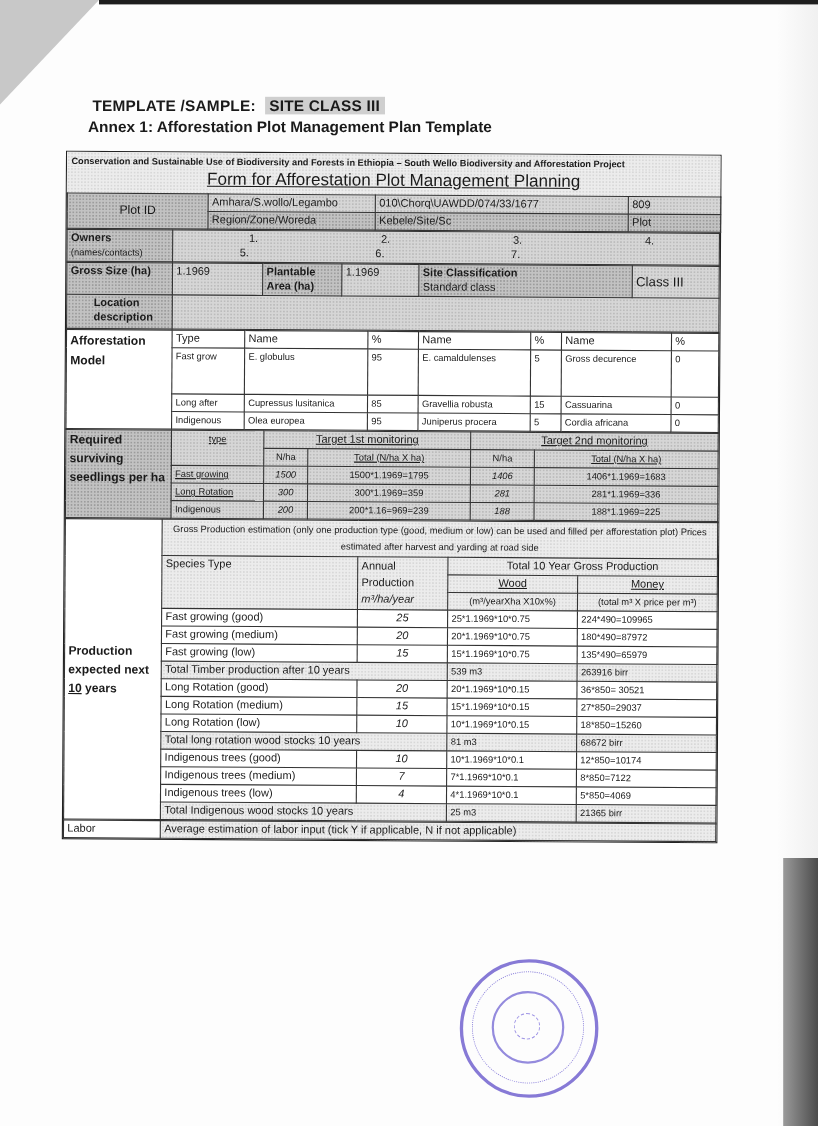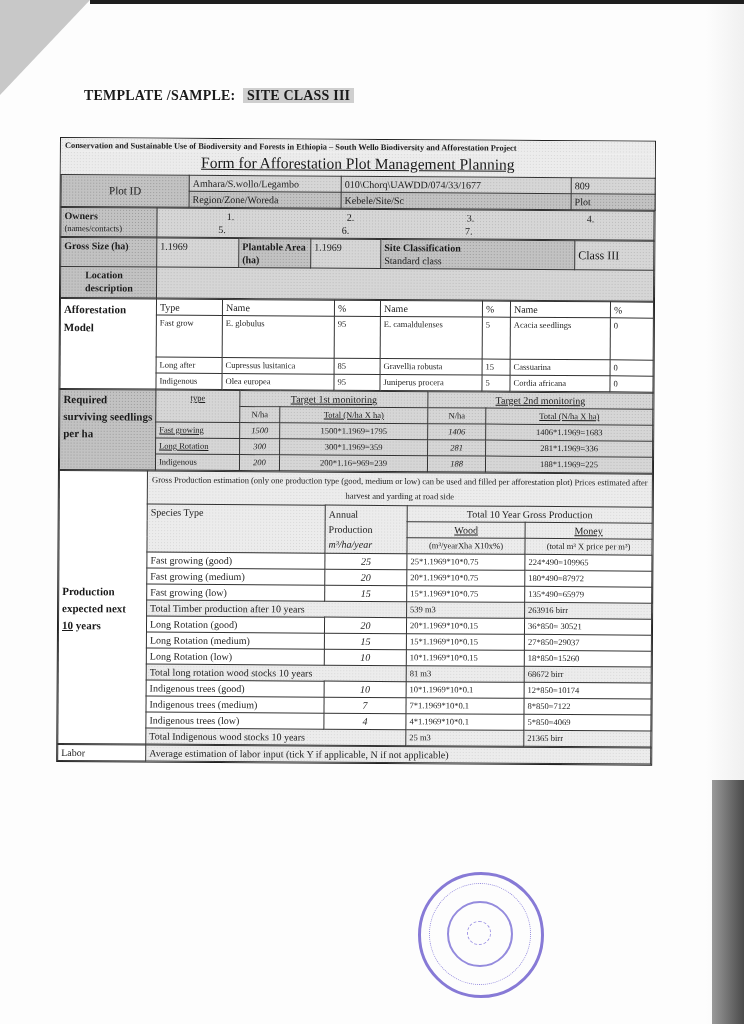--- a/index.html
+++ b/index.html
@@ -1,21 +1,21 @@
 <!DOCTYPE html>
 <html><head>
 <meta charset="utf-8">
 <style>
   html, body { margin:0; padding:0; }
   body { width:744px; height:1024px; background:#fdfdfd; position:relative; overflow:hidden; font-family:"Liberation Sans", sans-serif; color:#1a1a1a; }
   .corner-shadow { position:absolute; left:0; top:0; width:0; height:0; border-top:95px solid #c8c8c8; border-right:90px solid transparent; }
   .right-shadow { position:absolute; left:712px; top:780px; width:32px; height:244px; background:linear-gradient(90deg,#9a9a9a,#4a4a4a); }
   .right-shadow2 { position:absolute; left:706px; top:0; width:38px; height:1024px; background:linear-gradient(90deg,#fdfdfd,#f0f0f0); }
   .top-edge { position:absolute; left:90px; top:0; width:654px; height:4px; background:#1e1e1e; }
-  .page { position:absolute; left:0; top:0; width:744px; height:804px;font-family:Liberation Serif, serif; }
+  .page { position:absolute; left:0; top:0; width:744px; height:804px; }
   .title1 { position:absolute; left:84px; top:88px; font-weight:bold; font-size:14px; letter-spacing:0.2px; }
   .title1 .hl { background:#cfcfcf; padding:0 4px; margin-left:4px; }
   .title2 { position:absolute; left:80px; top:107px; font-weight:bold; font-size:14px; }
   .form { position:absolute; left:60px; top:137px; width:594px; border:1.5px solid #222; transform:rotate(0.35deg); transform-origin:0 0; background:#fff; }
   .shade { background:#d6d6d6; background-image:radial-gradient(#bcbcbc 0.7px, transparent 0.8px); background-size:3px 3px; }
   .shade-dark { background:#c2c2c2; background-image:radial-gradient(#9c9c9c 0.8px, transparent 0.9px); background-size:3px 3px; }
   .light { background:#ececec; background-image:radial-gradient(#d8d8d8 0.6px, transparent 0.7px); background-size:3px 3px; }
   .proj { font-size:8.4px; font-weight:bold; padding:3px 4px 1px; white-space:nowrap; }
   .formtitle { text-align:center; font-size:15.5px; text-decoration:underline; padding:2px 0 3px; }
   table { border-collapse:collapse; width:100%; table-layout:fixed; }
@@ -37,20 +37,21 @@
 <div class="page">
   <div class="right-shadow2"></div>
   <div class="right-shadow"></div>
   <div class="top-edge"></div>
   <div class="corner-shadow"></div>
 
   <div class="title1">
     <span>TEMPLATE /SAMPLE:</span>
     <span class="hl">SITE CLASS III</span>
   </div>
+  <div class="title2">Annex 1: Afforestation Plot Management Plan Template</div>
 
   <div class="form">
     <div class="proj light">Conservation and Sustainable Use of Biodiversity and Forests in Ethiopia – South Wello Biodiversity and Afforestation Project</div>
     <div class="formtitle light">Form for Afforestation Plot Management Planning</div>
 
     <table>
       <colgroup>
           <col style="width:128px">
           <col style="width:152px">
           <col style="width:230px">
@@ -148,21 +149,21 @@
         <td>%</td>
         <td>Name</td>
         <td>%</td>
       </tr>
       <tr style="height:42px;">
         <td class="sm">Fast grow</td>
         <td class="sm">E. globulus</td>
         <td class="sm">95</td>
         <td class="sm">E. camaldulenses</td>
         <td class="sm">5</td>
-        <td class="sm">Acacia seedlings</td>
+        <td class="sm">Gross decurence</td>
         <td class="sm">0</td>
       </tr>
       <tr>
         <td class="sm">Long after</td>
         <td class="sm">Cupressus lusitanica</td>
         <td class="sm">85</td>
         <td class="sm">Gravellia robusta</td>
         <td class="sm">15</td>
         <td class="sm">Cassuarina</td>
         <td class="sm">0</td>

